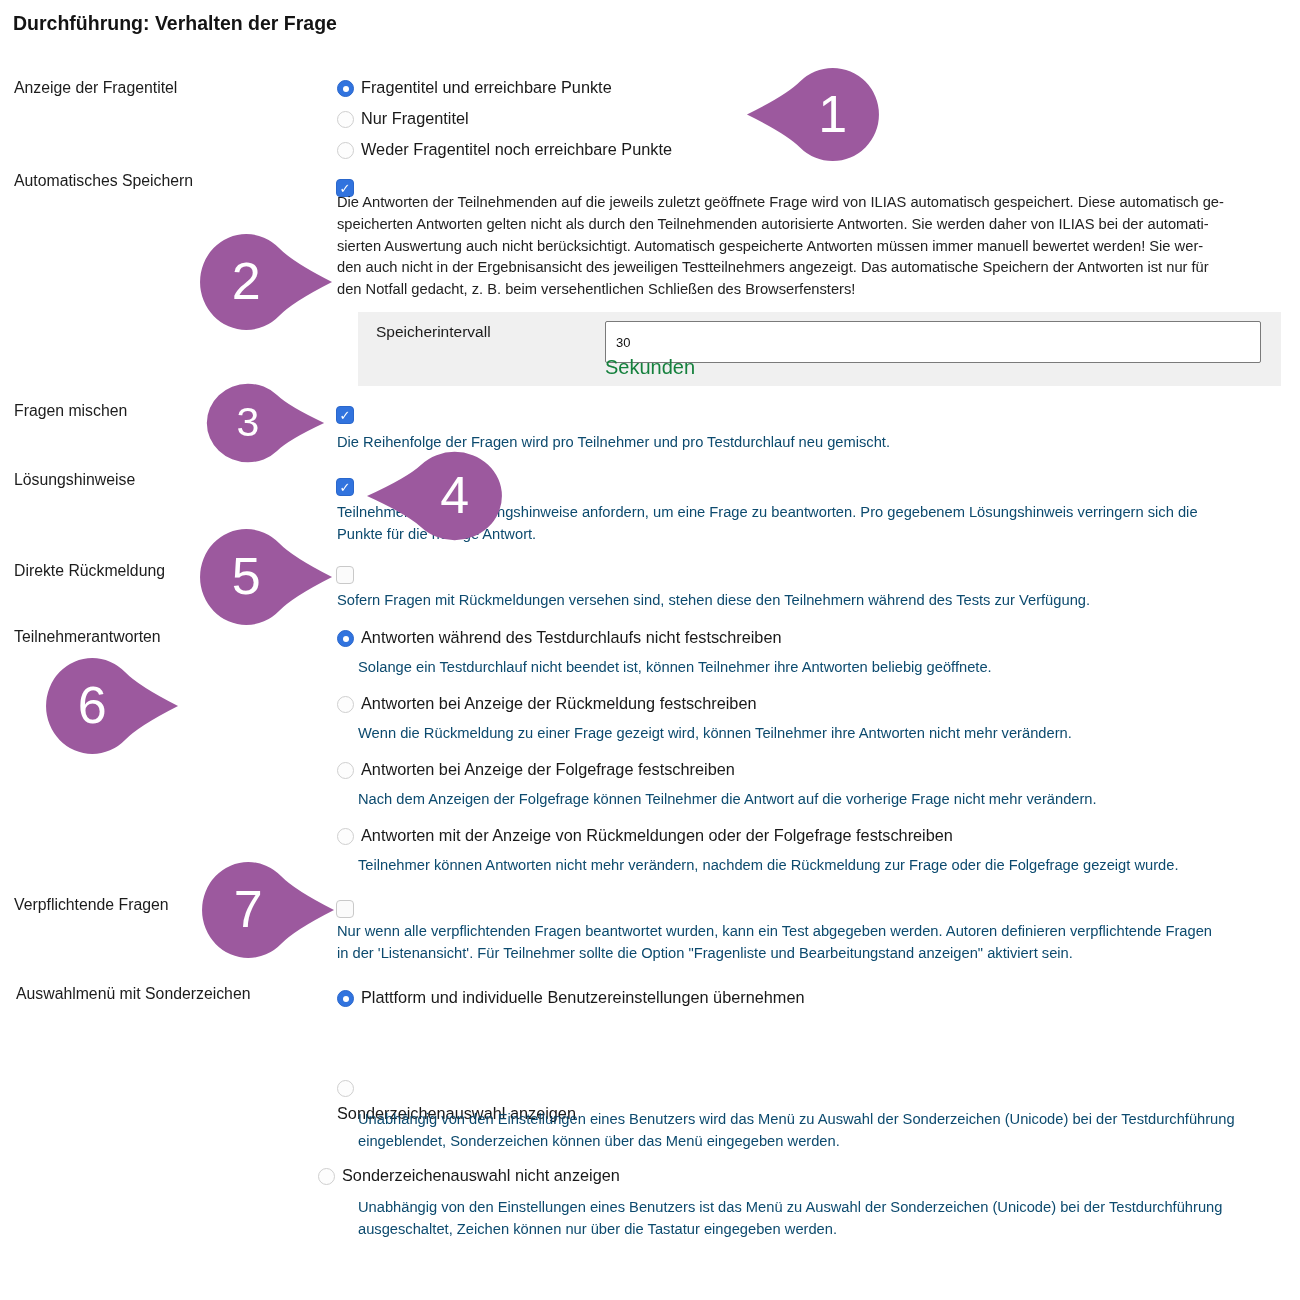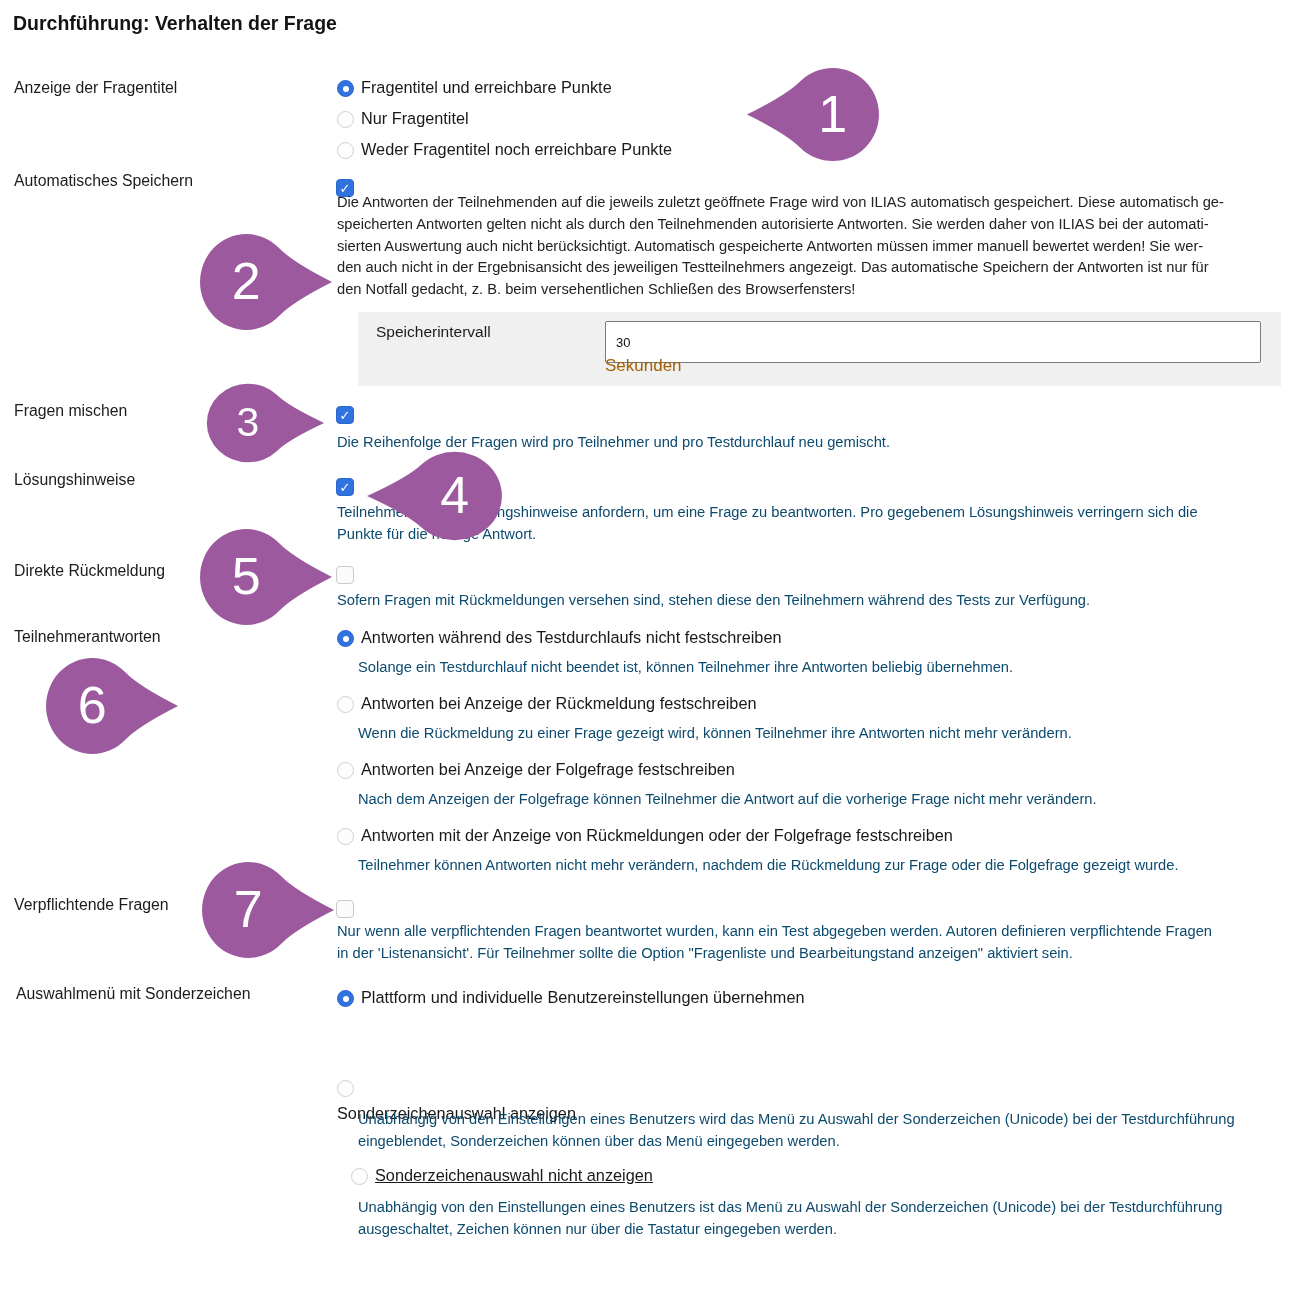--- a/index.html
+++ b/index.html
@@ -24,21 +24,21 @@
                  border-radius:50%;background:#fff;}
   .rad.off{background:#fdfdfd;border:1px solid #cfcfcf;}
   .optrow{display:flex;align-items:flex-start;gap:7px;}
   .optrow .rad{margin-top:2px;flex:0 0 auto;}
   
   .panel{background:#f0f0f0;}
   .panel-lbl{font-size:15.5px;color:#1c1c1c;}
   .txt-input{box-sizing:border-box;border:1px solid #7a7a7a;border-radius:2px;background:#fff;
              font-family:"Liberation Sans","DejaVu Sans",sans-serif;font-size:13px;color:#111;
              padding:0 0 0 10px;}
-  .unit{font-size:17px;color:#a16207;}
+  .unit{font-size:20px;color:#15803d;}
   
   .marker{position:absolute;z-index:5;}
   .marker svg{display:block;width:100%;height:100%;}
   .marker .num{position:absolute;top:50%;transform:translate(-50%,-52%);color:#fff;
                font-size:52px;font-weight:400;line-height:1;}
   .marker.dir-right .num{left:35.7%;}
   .marker.dir-left .num{left:64.3%;}
   .marker.small .num{font-size:41px;}
 </style>
 </head>
@@ -88,21 +88,21 @@
   <div class="abs lbl" style="left:14px;top:562px;">Direkte Rückmeldung</div>
   <div class="abs cb off" style="left:336px;top:566px;"></div>
   <div class="abs desc" style="left:337px;top:589px;">Sofern Fragen mit Rückmeldungen versehen sind, stehen diese den Teilnehmern während des Tests zur Verfügung.</div>
 
   <div class="abs lbl" style="left:14px;top:628px;">Teilnehmerantworten</div>
 
   <div class="abs optrow" style="left:337px;top:628px;">
     <span class="rad on"></span>
     <span class="optlbl">Antworten während des Testdurchlaufs nicht festschreiben</span>
   </div>
-  <div class="abs desc" style="left:358px;top:656px;">Solange ein Testdurchlauf nicht beendet ist, können Teilnehmer ihre Antworten beliebig übernehmen.</div>
+  <div class="abs desc" style="left:358px;top:656px;">Solange ein Testdurchlauf nicht beendet ist, können Teilnehmer ihre Antworten beliebig geöffnete.</div>
 
   <div class="abs optrow" style="left:337px;top:694px;">
     <span class="rad off"></span>
     <span class="optlbl">Antworten bei Anzeige der Rückmeldung festschreiben</span>
   </div>
   <div class="abs desc" style="left:358px;top:722px;">Wenn die Rückmeldung zu einer Frage gezeigt wird, können Teilnehmer ihre Antworten nicht mehr verändern.</div>
 
   <div class="abs optrow" style="left:337px;top:760px;">
     <span class="rad off"></span>
     <span class="optlbl">Antworten bei Anzeige der Folgefrage festschreiben</span>
@@ -127,21 +127,21 @@
     <span class="optlbl">Plattform und individuelle Benutzereinstellungen übernehmen</span>
   </div>
 
   <div class="abs optrow" style="left:337px;top:1078px;flex-direction:column;">
     <span class="rad off"></span>
     <span class="optlbl">Sonderzeichenauswahl anzeigen</span>
   </div>
   <div class="abs desc" style="left:358px;top:1108px;">Unabhängig von den Einstellungen eines Benutzers wird das Menü zu Auswahl der Sonderzeichen (Unicode) bei der Testdurchführung
 eingeblendet, Sonderzeichen können über das Menü eingegeben werden.</div>
 
-  <div class="abs optrow" style="left:351px;top:1166px;text-decoration:underline;">
+  <div class="abs optrow" style="left:318px;top:1166px;">
     <span class="rad off"></span>
     <span class="optlbl">Sonderzeichenauswahl nicht anzeigen</span>
   </div>
   <div class="abs desc" style="left:358px;top:1196px;">Unabhängig von den Einstellungen eines Benutzers ist das Menü zu Auswahl der Sonderzeichen (Unicode) bei der Testdurchführung
 ausgeschaltet, Zeichen können nur über die Tastatur eingegeben werden.</div>
 
   <div class="marker dir-left" style="left:746px;top:66px;width:135px;height:97px;">
     <svg viewBox="0 0 140 100" preserveAspectRatio="none">
       <path d="M1,50 Q42,30 56,16 A48,48 0 1 1 56,84 Q42,70 1,50 Z" fill="#9c599e"></path>
     </svg>

